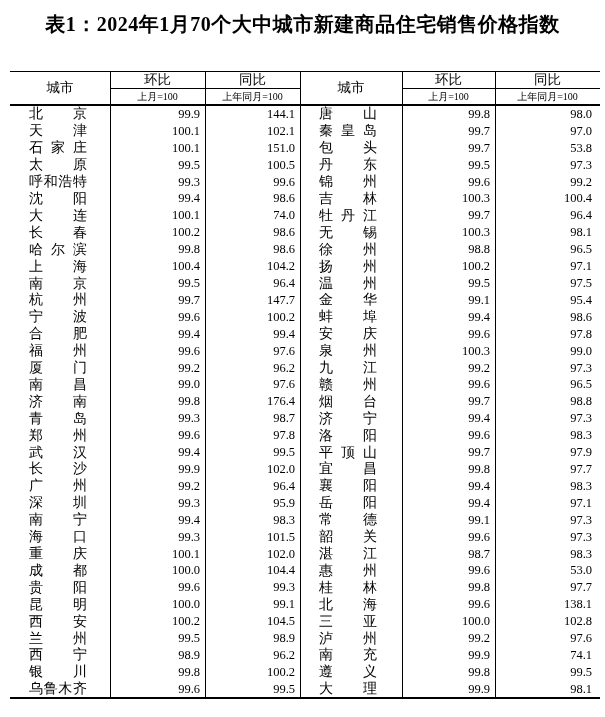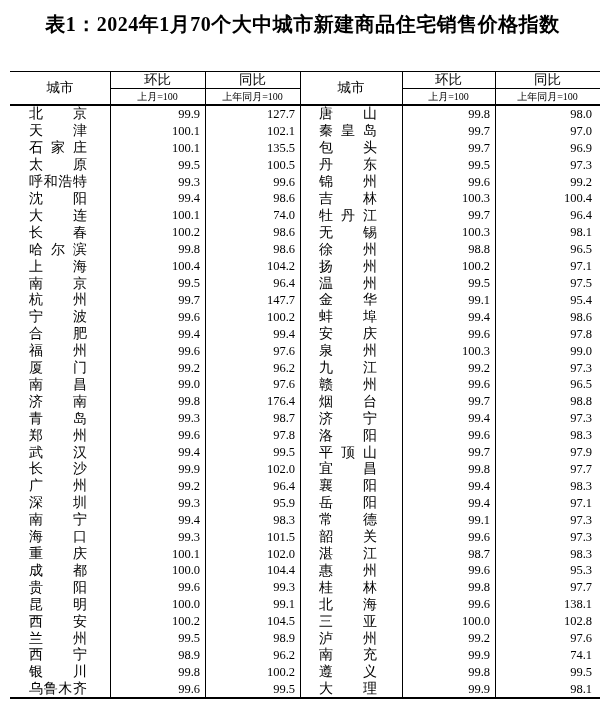--- a/index.html
+++ b/index.html
@@ -85,21 +85,21 @@
     <div class="th r2 c5">上月=100</div>
     <div class="th r2 c6">上年同月=100</div>
   </div>
 
   <div class="tbody" id="table-body">
       <div class="trow"><div class="cell city">
           <span class="cname">
             <span>北</span>
             <span>京</span>
           </span>
-        </div><div class="cell num">99.9</div><div class="cell num">127.7</div><div class="cell city">
+        </div><div class="cell num">99.9</div><div class="cell num">144.1</div><div class="cell city">
           <span class="cname">
             <span>唐</span>
             <span>山</span>
           </span>
         </div><div class="cell num">99.8</div><div class="cell num last">98.0</div></div>
       <div class="trow"><div class="cell city">
           <span class="cname">
             <span>天</span>
             <span>津</span>
           </span>
@@ -109,26 +109,26 @@
             <span>皇</span>
             <span>岛</span>
           </span>
         </div><div class="cell num">99.7</div><div class="cell num last">97.0</div></div>
       <div class="trow"><div class="cell city">
           <span class="cname">
             <span>石</span>
             <span>家</span>
             <span>庄</span>
           </span>
-        </div><div class="cell num">100.1</div><div class="cell num">135.5</div><div class="cell city">
+        </div><div class="cell num">100.1</div><div class="cell num">151.0</div><div class="cell city">
           <span class="cname">
             <span>包</span>
             <span>头</span>
           </span>
-        </div><div class="cell num">99.7</div><div class="cell num last">96.9</div></div>
+        </div><div class="cell num">99.7</div><div class="cell num last">53.8</div></div>
       <div class="trow"><div class="cell city">
           <span class="cname">
             <span>太</span>
             <span>原</span>
           </span>
         </div><div class="cell num">99.5</div><div class="cell num">100.5</div><div class="cell city">
           <span class="cname">
             <span>丹</span>
             <span>东</span>
           </span>
@@ -394,21 +394,21 @@
       <div class="trow"><div class="cell city">
           <span class="cname">
             <span>成</span>
             <span>都</span>
           </span>
         </div><div class="cell num">100.0</div><div class="cell num">104.4</div><div class="cell city">
           <span class="cname">
             <span>惠</span>
             <span>州</span>
           </span>
-        </div><div class="cell num">99.6</div><div class="cell num last">95.3</div></div>
+        </div><div class="cell num">99.6</div><div class="cell num last">53.0</div></div>
       <div class="trow"><div class="cell city">
           <span class="cname">
             <span>贵</span>
             <span>阳</span>
           </span>
         </div><div class="cell num">99.6</div><div class="cell num">99.3</div><div class="cell city">
           <span class="cname">
             <span>桂</span>
             <span>林</span>
           </span>

